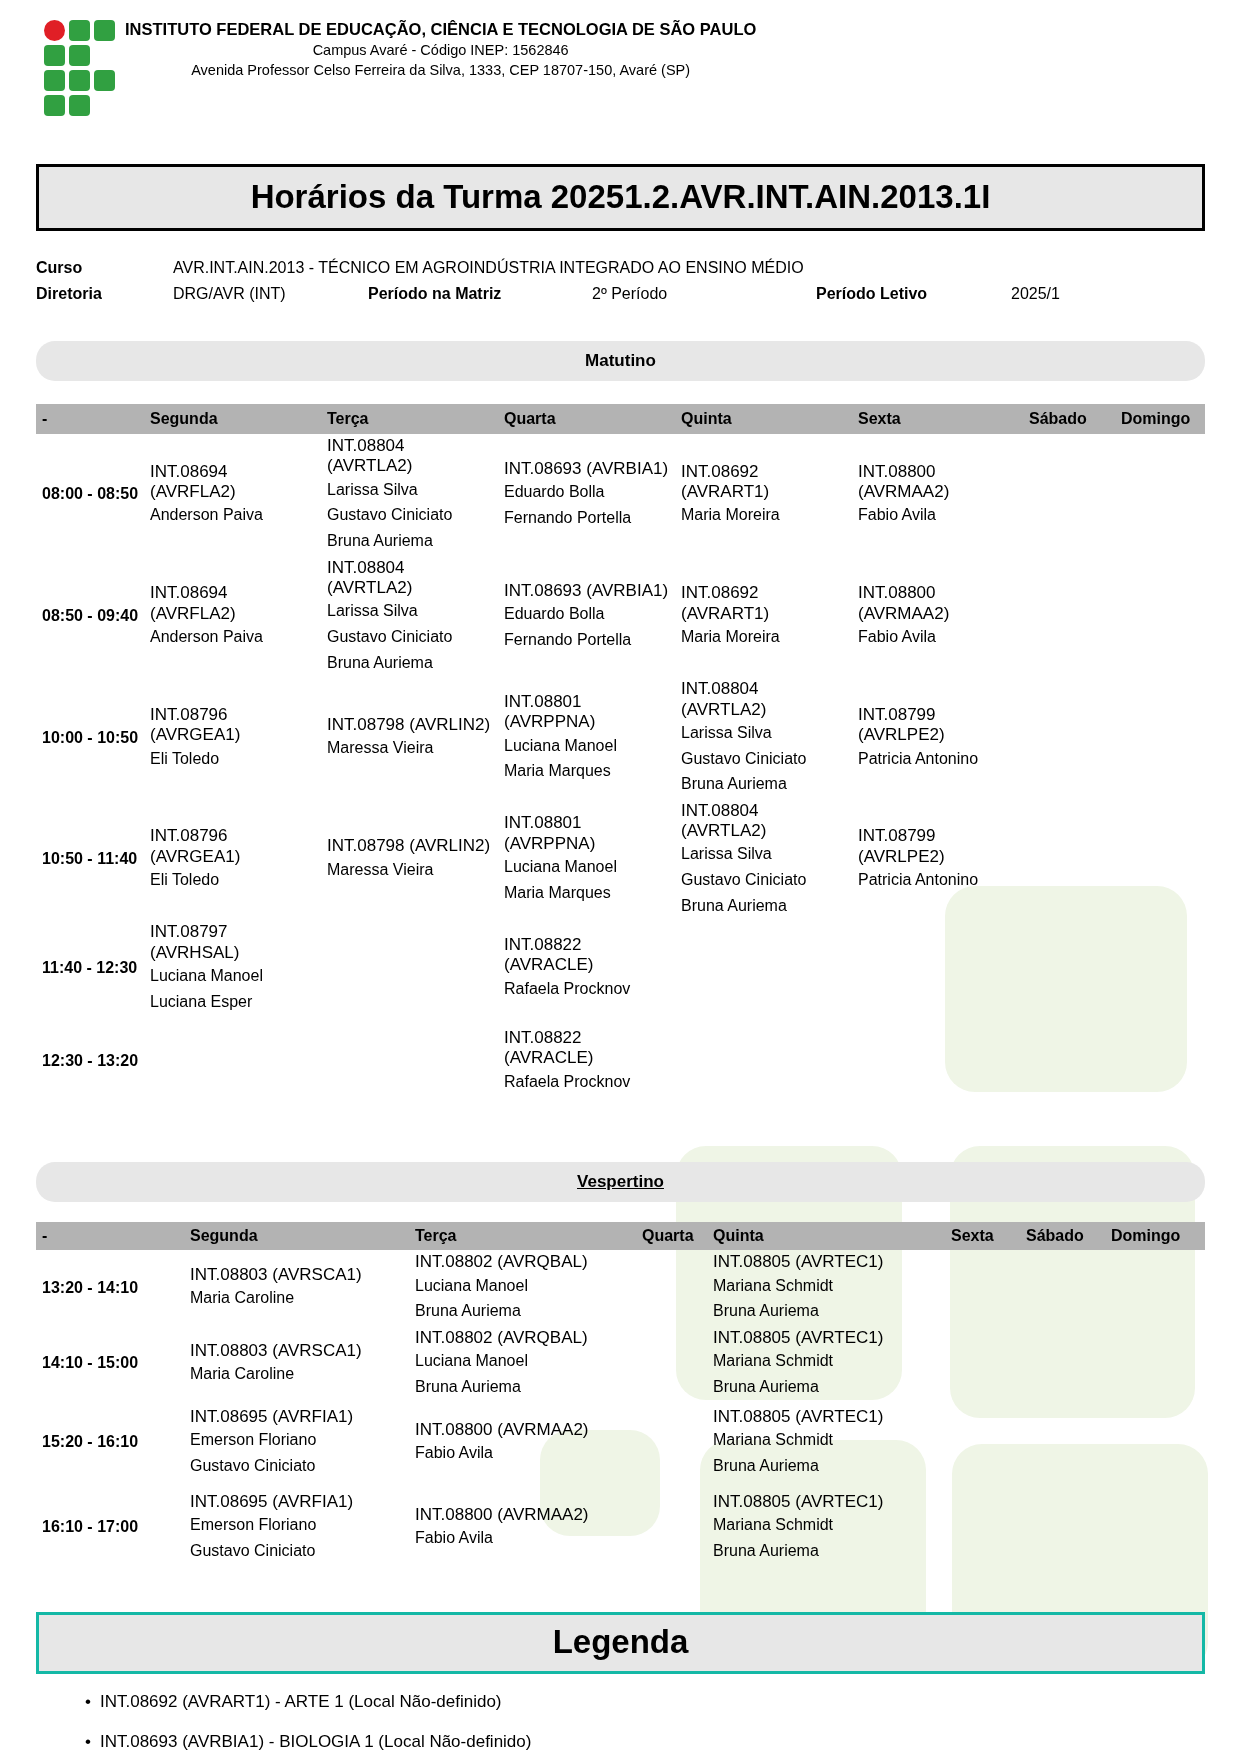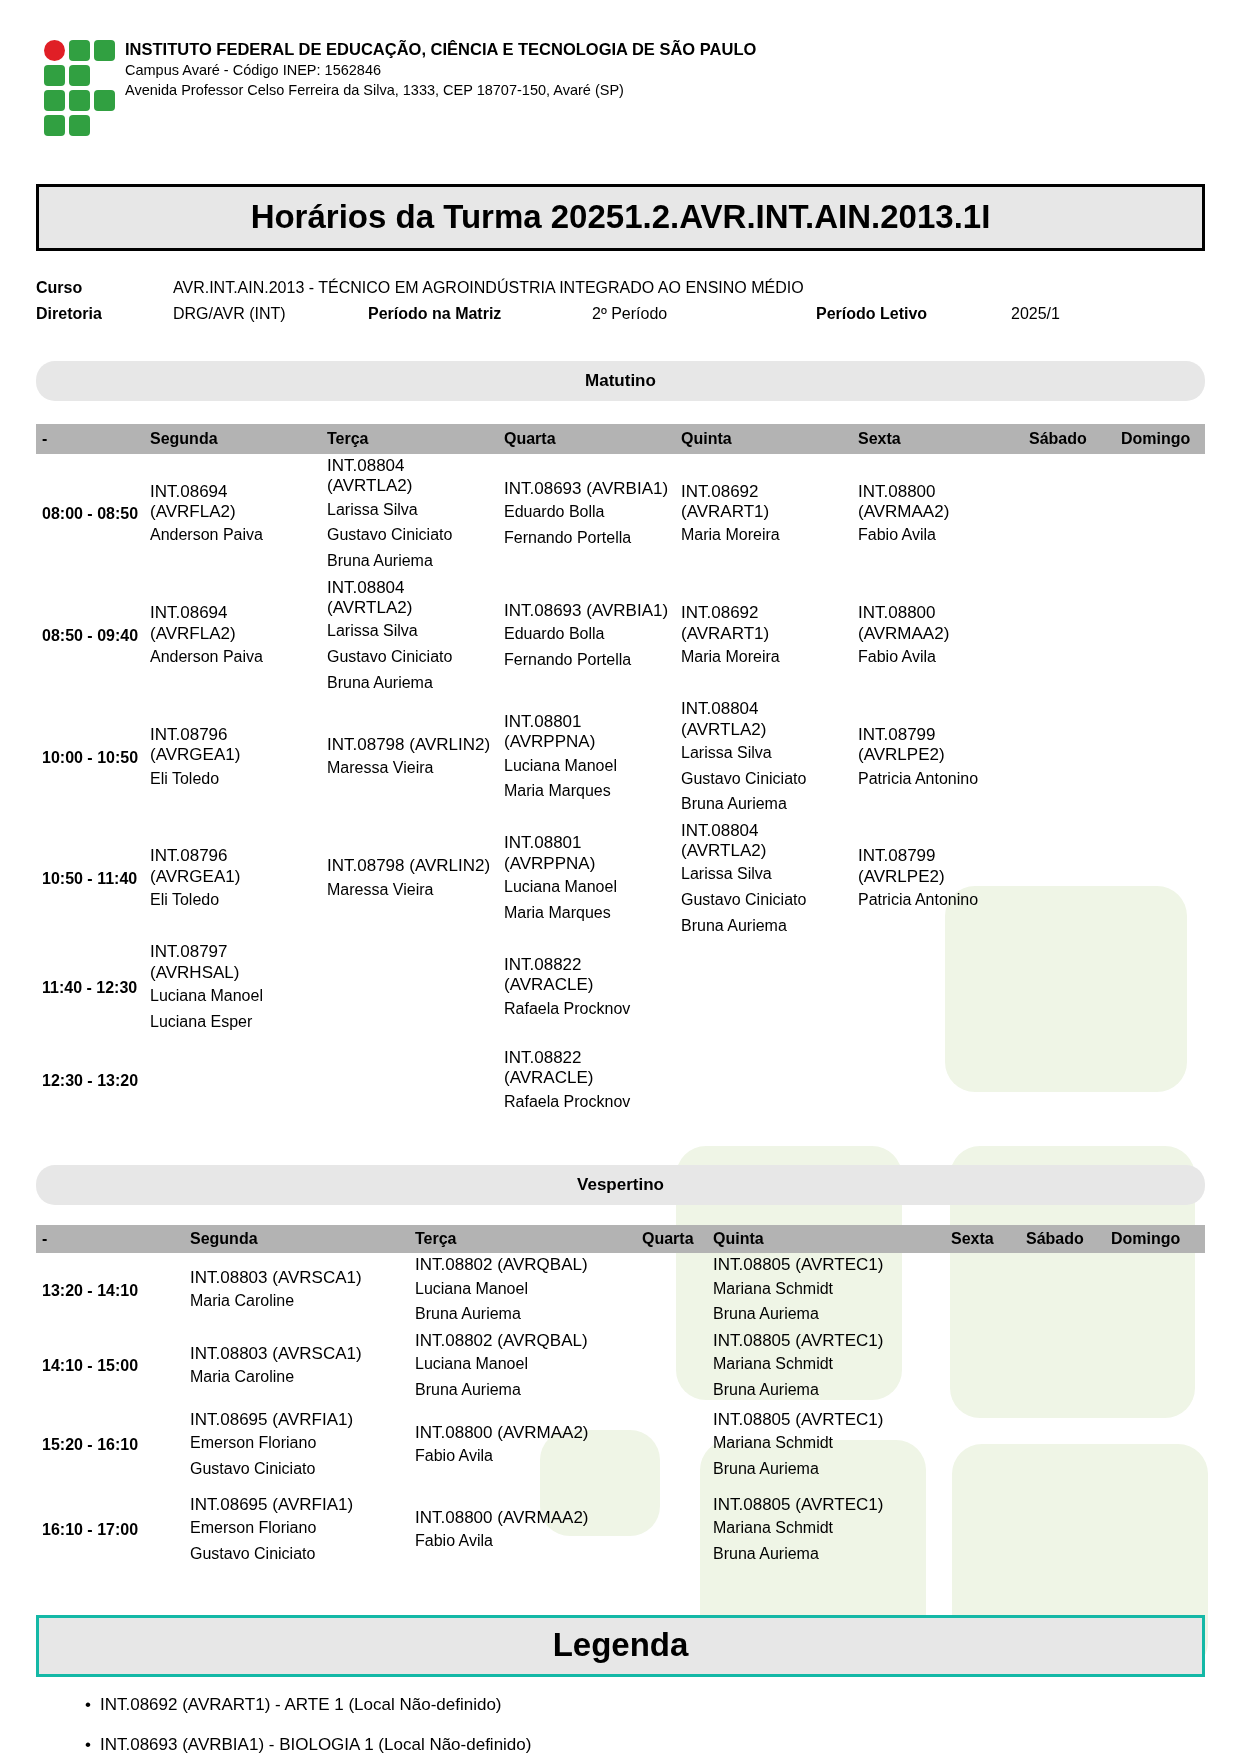--- a/index.html
+++ b/index.html
@@ -21,41 +21,41 @@
   .watermarks{position:absolute;inset:0;z-index:0;}
   .blob{position:absolute;background:var(--blob-green);border-radius:30px;}
   .blob.b1{left:945px;top:886px;width:242px;height:206px;}
   .blob.b2{left:676px;top:1146px;width:226px;height:254px;}
   .blob.b3{left:950px;top:1146px;width:245px;height:272px;}
   .blob.b4{left:540px;top:1430px;width:120px;height:106px;}
   .blob.b5{left:700px;top:1440px;width:226px;height:232px;}
   .blob.b6{left:952px;top:1444px;width:256px;height:228px;}
   .content{position:relative;z-index:1;padding:0 36px;}
   
-  .inst-header{display:flex;padding-top:36px;}
+  .inst-header{display:flex;padding-top:16px;text-align:center;}
   .logo{margin:4px 0 0 8px;display:grid;grid-template-columns:repeat(3,21px);grid-auto-rows:21px;gap:4px;width:71px;flex:0 0 auto;}
   .cell{width:21px;height:21px;border-radius:4px;background:var(--logo-green);}
   .cell.red{background:var(--logo-red);border-radius:50%;}
   .cell.empty{background:transparent;}
   .inst-text{margin-left:10px;padding-top:2px;}
   .inst-name{font-weight:bold;font-size:16.5px;line-height:22px;}
   .inst-line{font-size:14.5px;line-height:20px;}
   
   .title-box{
     margin-top:48px;border:3px solid #000;background:var(--box-gray);
     text-align:center;font-size:33px;font-weight:bold;padding:11px 4px 12px 4px;
   }
   
   .info{margin-top:24px;font-size:16px;}
   .info-row{line-height:26px;white-space:nowrap;}
   .lbl{font-weight:bold;display:inline-block;}
   .w137{width:137px;} .w195{width:195px;} .w224{width:224px;}
   
   .section-bar{margin-top:34px;background:var(--box-gray);text-align:center;font-weight:bold;font-size:17px;height:40px;line-height:40px;border-radius:19px;}
-  .section-bar.vesp{margin-top:39px;}
+  .section-bar.vesp{margin-top:56px;text-decoration:underline;}
   
   table.sched{border-collapse:collapse;table-layout:fixed;width:1169px;margin-top:23px;}
   table.sched.vesp{margin-top:20px;}
   table.sched thead tr{height:30px;}
   table.sched.vesp thead tr{height:28px;}
   table.sched th{background:var(--thead-gray);font-weight:bold;font-size:16px;text-align:left;padding:2px 0 2px 6px;vertical-align:middle;}
   table.sched td, table.sched tbody th{vertical-align:middle;text-align:left;padding:2px 4px 2px 6px;background:transparent;}
   .time-cell{font-weight:bold;font-size:17px;line-height:1.3;}
   .code{font-size:17px;line-height:1.2;}
   .teacher{font-size:16px;line-height:1.6;}

